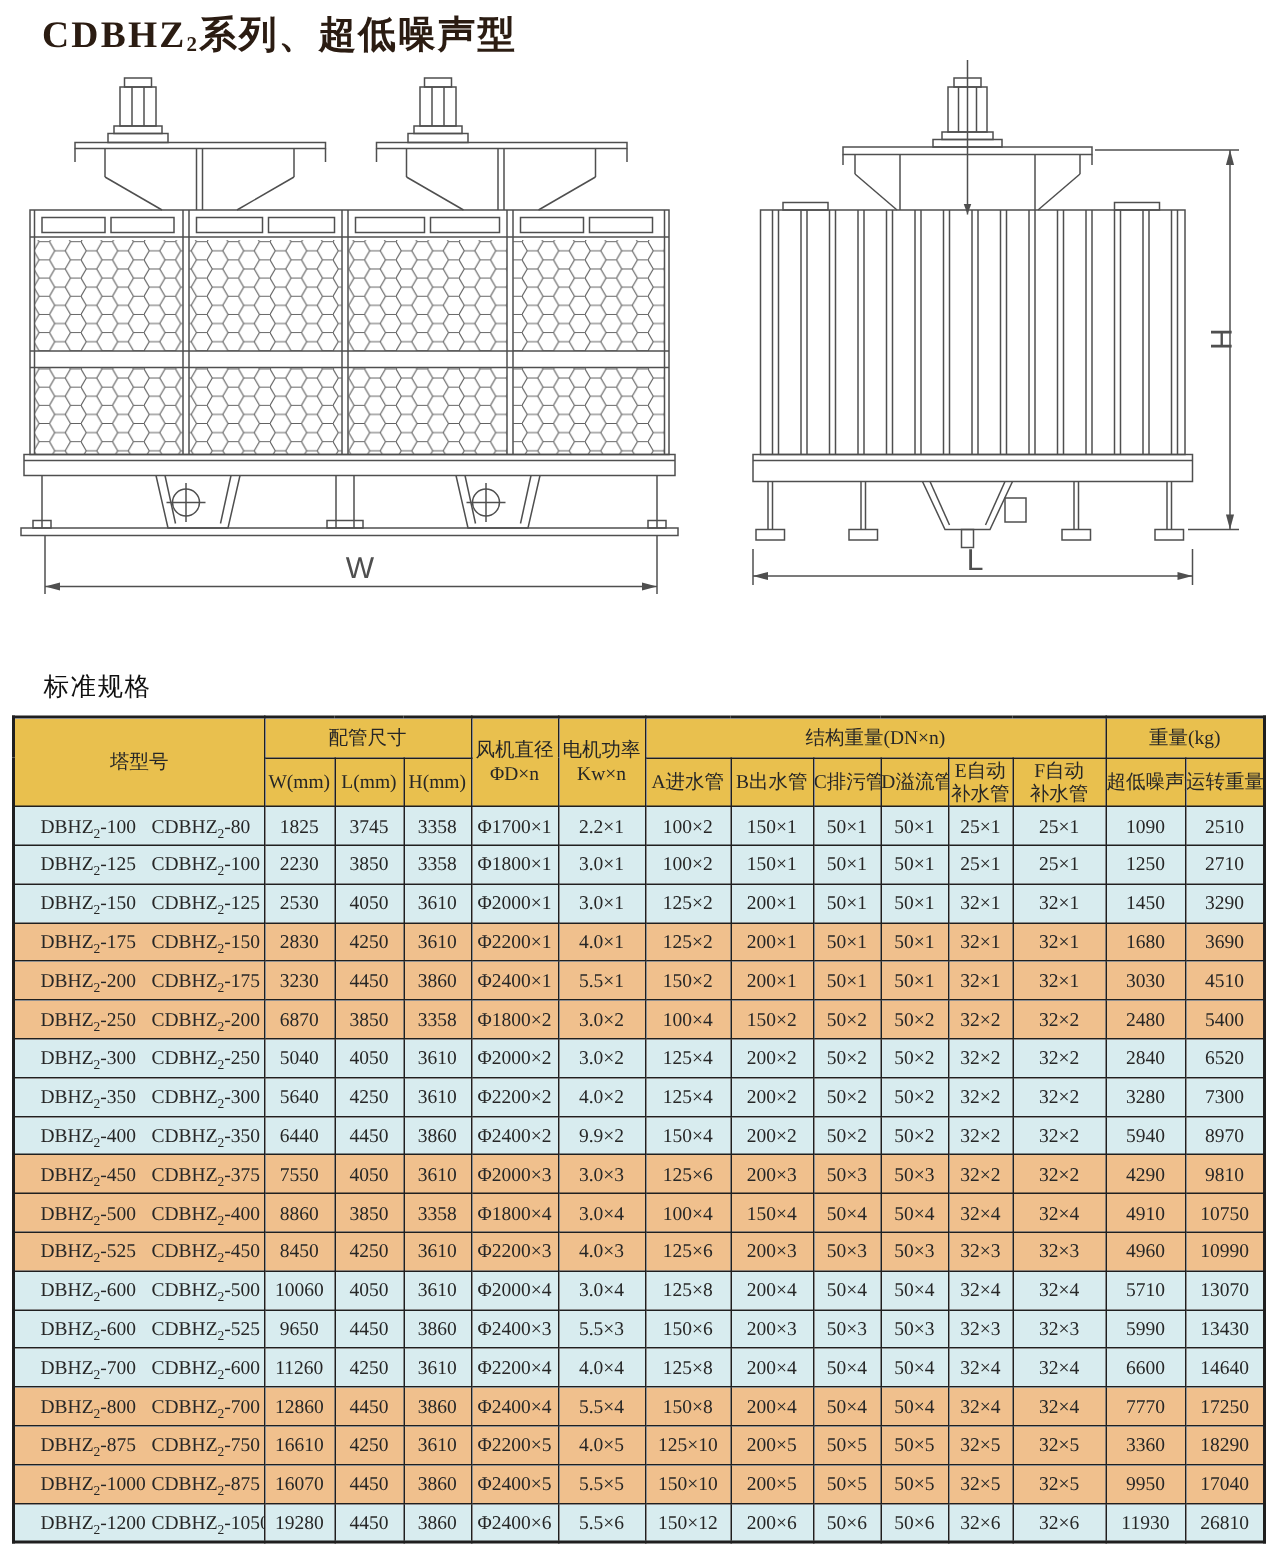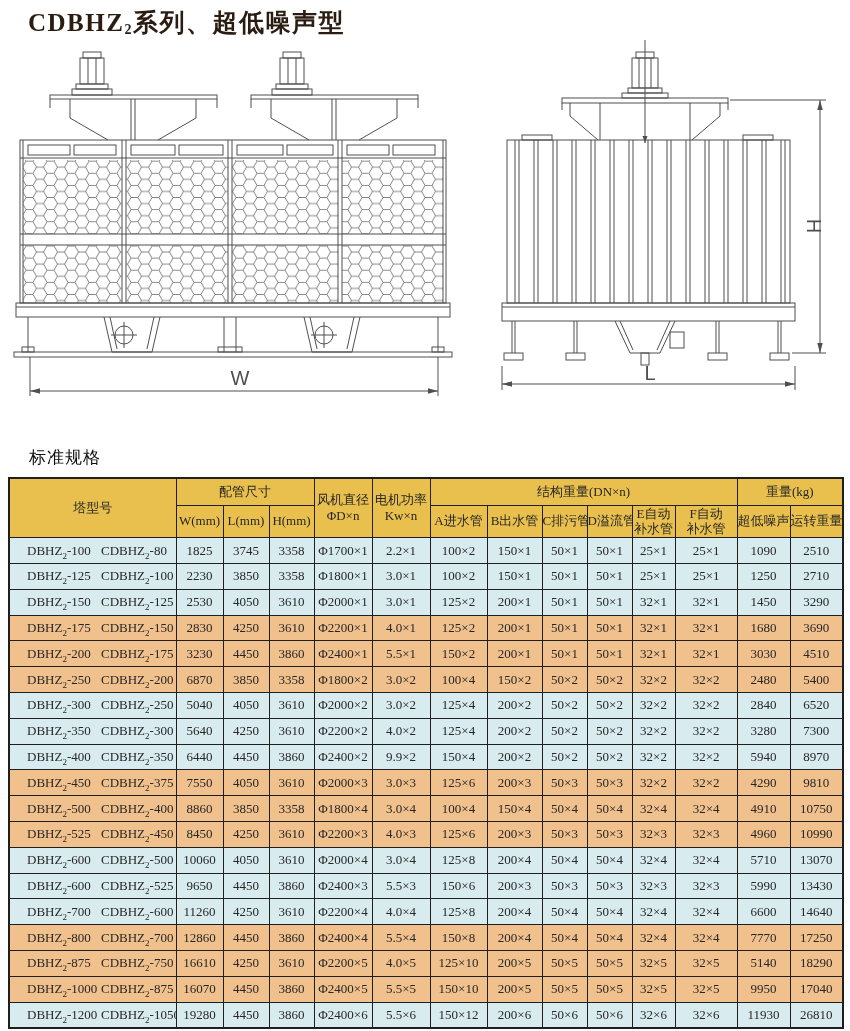--- a/index.html
+++ b/index.html
@@ -583,21 +583,21 @@
             <td>4250</td>
             <td>3610</td>
             <td>Φ2200×5</td>
             <td>4.0×5</td>
             <td>125×10</td>
             <td>200×5</td>
             <td>50×5</td>
             <td>50×5</td>
             <td>32×5</td>
             <td>32×5</td>
-            <td>5140</td>
+            <td>3360</td>
             <td>18290</td>
           </tr>
           <tr class="tone-orange">
             <td class="model-cell"><span class="m1">DBHZ<sub>2</sub>-1000</span><span class="m2">CDBHZ<sub>2</sub>-875</span></td>
             <td>16070</td>
             <td>4450</td>
             <td>3860</td>
             <td>Φ2400×5</td>
             <td>5.5×5</td>
             <td>150×10</td>

